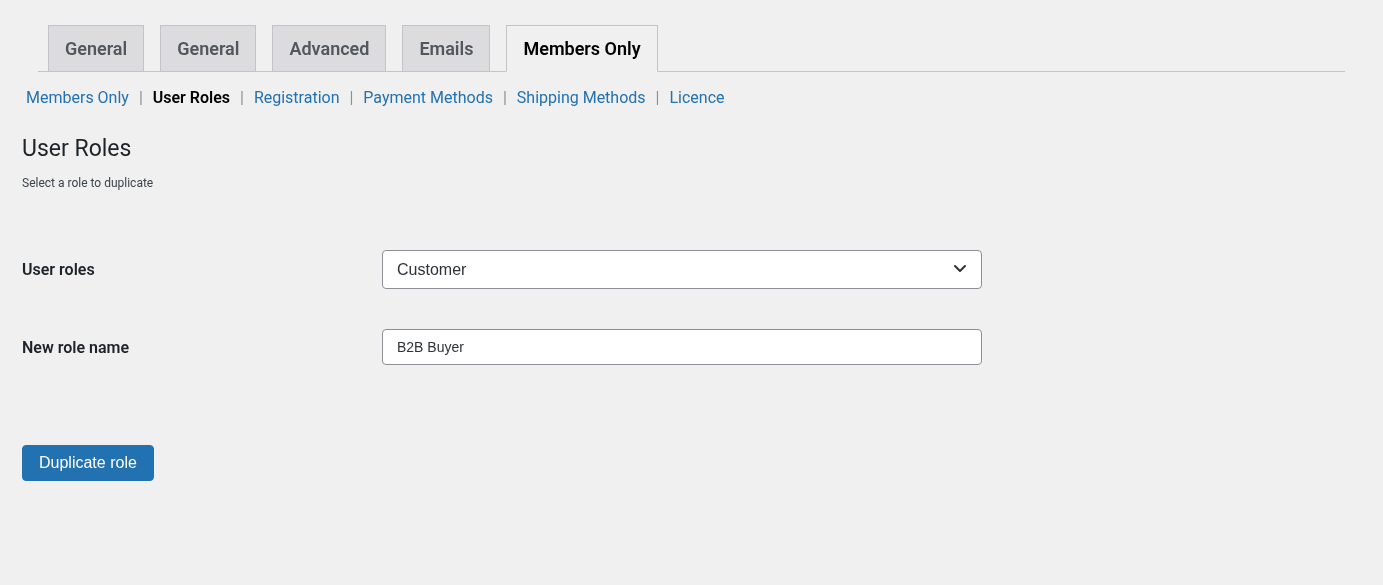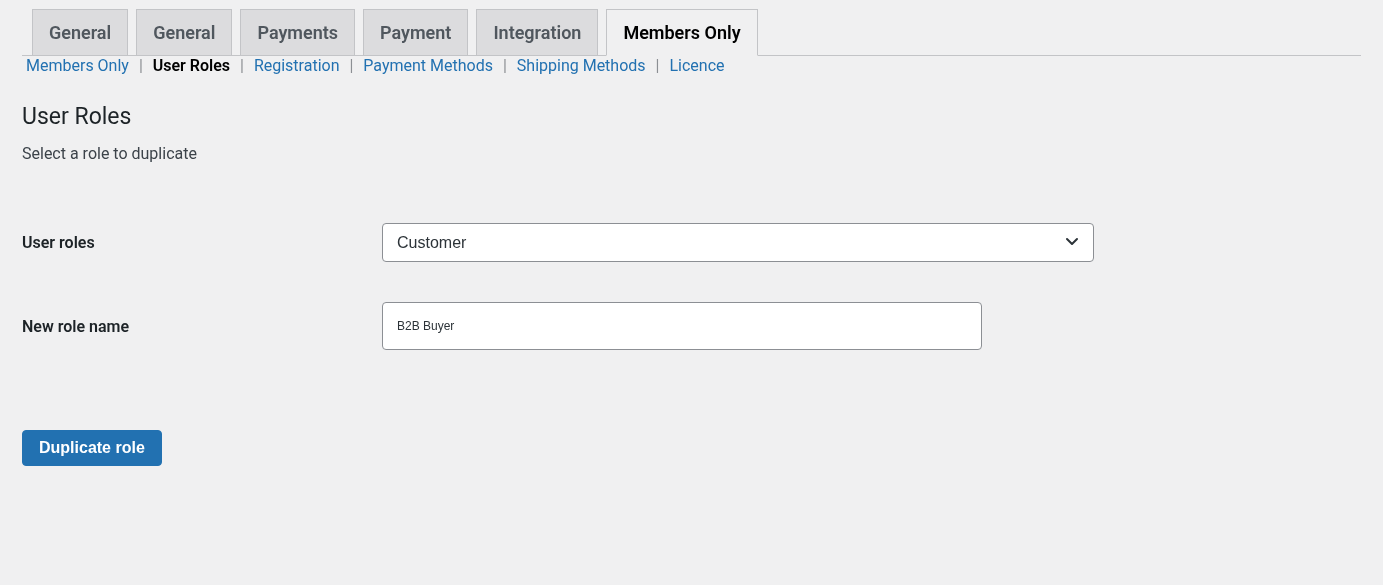--- a/index.html
+++ b/index.html
@@ -12,26 +12,26 @@
       background: #f0f0f1;
       color: #1d2327;
       font-size: 14px;
       padding: 0;
     }
     .wrap {
       padding: 0 22px 22px 22px;
     }
     .nav-tab-wrapper {
       border-bottom: 1px solid #c3c4c7;
-      margin: 0;
+      margin: 16px;
       padding-top: 9px;
       padding-bottom: 0;
       line-height: inherit;
       display: flex;
-      gap: 8px;
+      gap: 16px;
       padding-left: 10px;
     }
     .nav-tab {
       background: #dcdcde;
       border: 1px solid #c3c4c7;
       color: #50575e;
       font-size: 18px;
       font-weight: 600;
       padding: 12px 16px;
       text-decoration: none;
@@ -68,21 +68,21 @@
       color: #8c8f94;
       padding: 0 2px;
     }
     h2.section-title {
       font-size: 23px;
       font-weight: 400;
       margin: 28px 0 8px 0;
       color: #1d2327;
     }
     p.section-desc {
-      font-size: 16px;
+      font-size: 12px;
       color: #3c434a;
       margin: 14px 0 0 0;
     }
     .form-table {
       border-collapse: collapse;
       margin-top: 40px;
       width: 100%;
     }
     .form-table th {
       text-align: left;
@@ -92,21 +92,21 @@
       width: 350px;
       vertical-align: middle;
       color: #1d2327;
     }
     .form-table td {
       padding: 20px 10px;
       vertical-align: middle;
     }
     .select-wrap {
       position: relative;
-      width: 712px;
+      width: 600px;
     }
     select.wc-select {
       appearance: none;
       -webkit-appearance: none;
       width: 100%;
       font-size: 16px;
       padding: 10px 40px 10px 14px;
       border: 1px solid #8c8f94;
       border-radius: 4px;
       background: #fff;
@@ -115,52 +115,51 @@
     }
     .select-chevron {
       position: absolute;
       right: 14px;
       top: 50%;
       transform: translateY(-50%);
       pointer-events: none;
     }
     input.regular-text {
       width: 600px;
-      font-size: 12px;
-      padding: 16px 14px;
+      font-size: 14px;
+      padding: 9px 14px;
       border: 1px solid #8c8f94;
       border-radius: 4px;
       background: #fff;
       color: #2c3338;
     }
     .submit-row {
       margin-top: 60px;
     }
     .button-primary {
       background: #2271b1;
       border: 1px solid #2271b1;
       color: #fff;
       font-size: 16px;
       padding: 8px 16px;
       border-radius: 4px;
       cursor: pointer;
-      font-weight: 700;
+      font-weight: 400;
     }
   </style>
 </head>
 <body>
 
 <div class="wrap">
 
   <nav class="nav-tab-wrapper" id="tabs-container">
       <a class="nav-tab">General</a>
       <a class="nav-tab">General</a>
-      <a class="nav-tab">Payments</a>
-      <a class="nav-tab">Payment</a>
-      <a class="nav-tab">Integration</a>
+      <a class="nav-tab">Advanced</a>
+      <a class="nav-tab">Emails</a>
       <a class="nav-tab nav-tab-active">Members Only</a>
     </nav>
 
   <ul class="subsubsub" id="subtabs-container"><li><a href="#">Members Only</a></li><span class="sep"> | </span><li><span class="current">User Roles</span></li><span class="sep"> | </span><li><a href="#">Registration</a></li><span class="sep"> | </span><li><a href="#">Payment Methods</a></li><span class="sep"> | </span><li><a href="#">Shipping Methods</a></li><span class="sep"> | </span><li><a href="#">Licence</a></li></ul>
 
   <h2 class="section-title">User Roles</h2>
   <p class="section-desc">Select a role to duplicate</p>
 
   <table class="form-table">
     <tbody>

